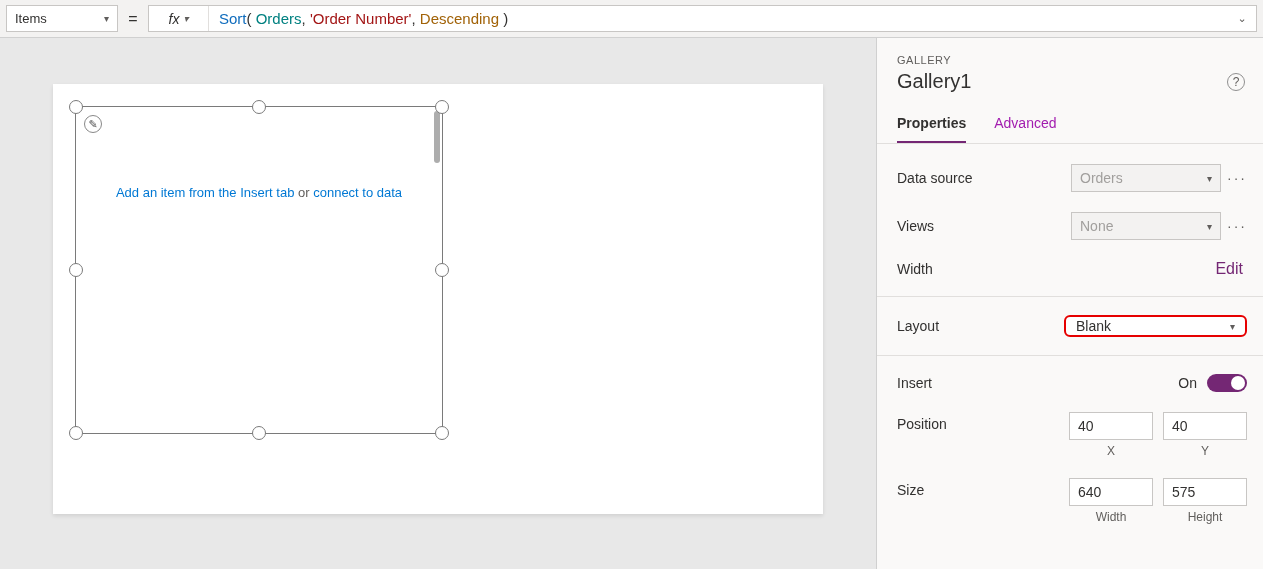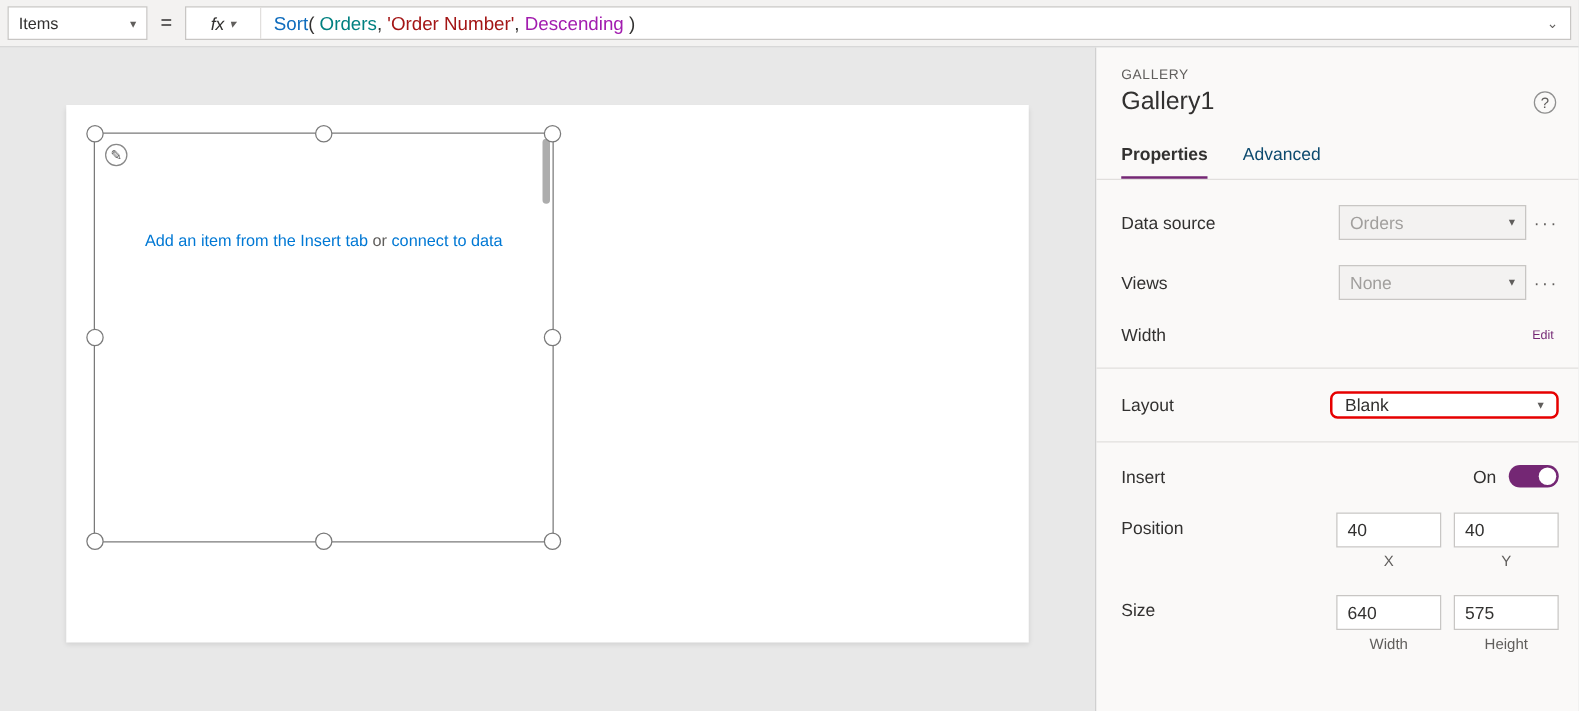--- a/index.html
+++ b/index.html
@@ -24,21 +24,21 @@
   }
   .fx-label {
     width: 60px; height: 100%; display: flex; align-items: center; justify-content: center;
     font-style: italic; font-size: 14px; color: #323130; border-right: 1px solid #e1dfdd;
     cursor: pointer; gap:4px;
   }
   .fx-text { flex: 1; padding: 0 10px; font-family: Consolas, monospace; font-size: 15px; white-space: pre; }
   .tok-fn { color: #0f6cbd; }
   .tok-id { color: #008080; }
   .tok-str { color: #a31515; }
-  .tok-kw { color: #a21caf; }
+  .tok-kw { color: #a16207; }
   .tok-p { color: #323130; }
   .fx-expand { width: 28px; text-align: center; color: #605e5c; cursor: pointer; font-size:11px;}
 
   
   .canvas-area {
     position: absolute; top: 38px; left: 0; width: 876px; bottom: 0;
     background: #e8e8e8; display: flex; align-items: flex-start; justify-content: center;
     padding-top: 46px;
   }
   .page {
@@ -69,35 +69,35 @@
   .rpanel {
     position:absolute; top:38px; right:0; width:387px; bottom:0; background:#faf9f8;
     border-left:1px solid #d0d0d0; overflow:hidden;
   }
   .rhead { padding: 16px 18px 0 20px; }
   .rtype { font-size: 11px; color:#605e5c; letter-spacing:0.5px; }
   .rtitle-row { display:flex; align-items:center; justify-content:space-between; margin-top:4px;}
   .rtitle { font-size: 20px; color:#323130; }
   .help { width:18px; height:18px; border:1px solid #909090; border-radius:50%; display:flex; align-items:center; justify-content:center; font-size:12px; color:#605e5c; cursor:pointer; }
   .rtabs { display:flex; gap:28px; margin-top:22px; padding:0 20px; border-bottom:1px solid #e1dfdd;}
-  .rtab { font-size:14px; color:#0c4a6e; padding-bottom:10px; cursor:pointer; }
+  .rtab { font-size:14px; color:#a21caf; padding-bottom:10px; cursor:pointer; }
   .rtab.active { color:#323130; font-weight:600; border-bottom:2px solid #742774; }
 
   .rbody { padding: 10px 0 20px 0; }
   .row { display:flex; align-items:center; justify-content:space-between; padding: 10px 16px 10px 20px; font-size:14px; color:#323130; }
   .row .lbl { color:#323130; }
   .dd {
     height:28px; min-width:150px; background:#fff; border:1px solid #c8c6c4;
     display:flex; align-items:center; padding:0 8px; justify-content:space-between; font-size:14px; color:#323130; cursor:pointer;
   }
   .dd.disabled { background:#f3f2f1; color:#a19f9d; }
   .dd .chev { font-size:10px; color:#605e5c; }
   .more { width:20px; text-align:center; color:#605e5c; cursor:pointer; letter-spacing:2px; margin-left:6px;}
   .right-group { display:flex; align-items:center; }
-  .edit-link { color:#742774; cursor:pointer; font-size:10px; margin-right:4px;}
+  .edit-link { color:#742774; cursor:pointer; font-size:16px; margin-right:4px;}
   .sep { height:1px; background:#e1dfdd; margin: 8px 0; }
 
   .layout-dd {
     height:22px; width:183px; background:#fff; border:2px solid #e60000; border-radius:6px;
     display:flex; align-items:center; padding:0 10px; justify-content:space-between; font-size:14px; color:#323130; cursor:pointer;
   }
 
   .toggle-wrap { display:flex; align-items:center; gap:10px; font-size:14px; color:#323130;}
   .toggle { width:40px; height:18px; background:#742774; border-radius:10px; position:relative; cursor:pointer;}
   .toggle::after { content:""; position:absolute; right:2px; top:2px; width:14px; height:14px; background:#fff; border-radius:50%; }

